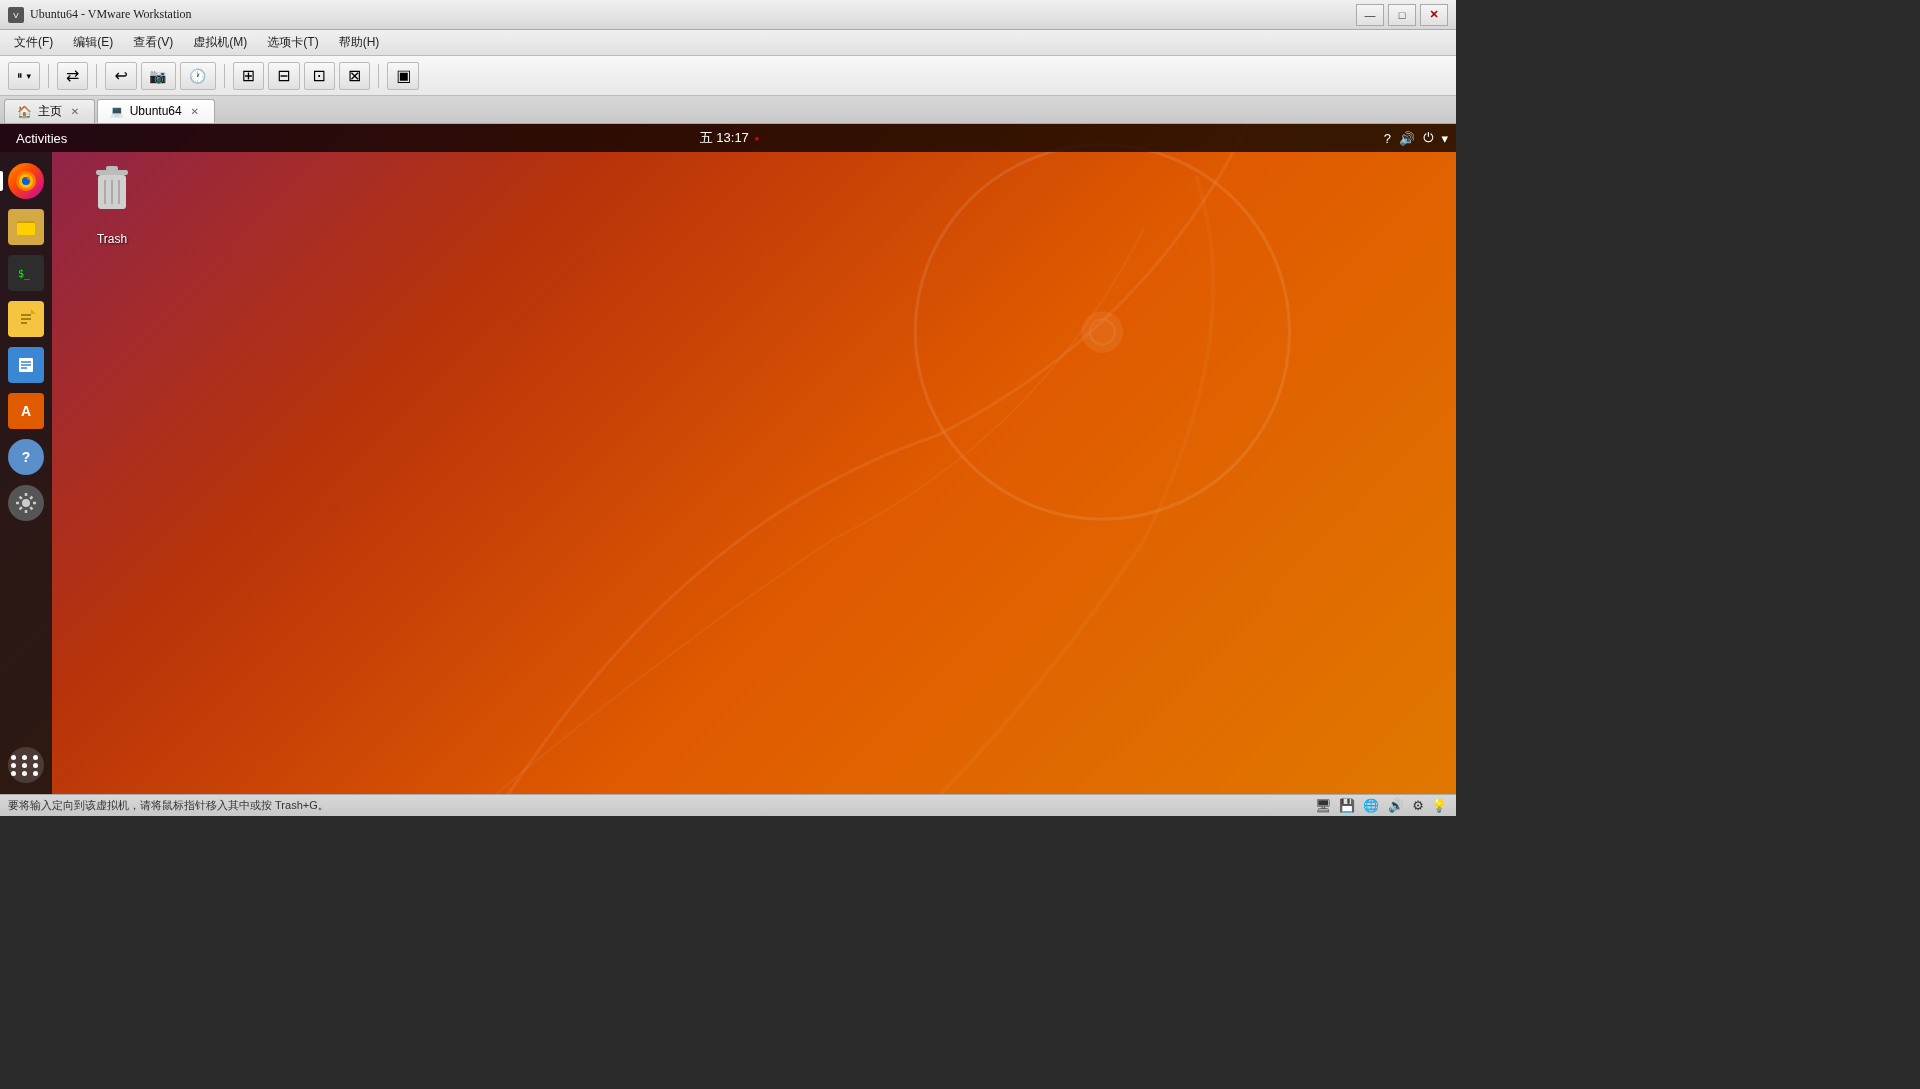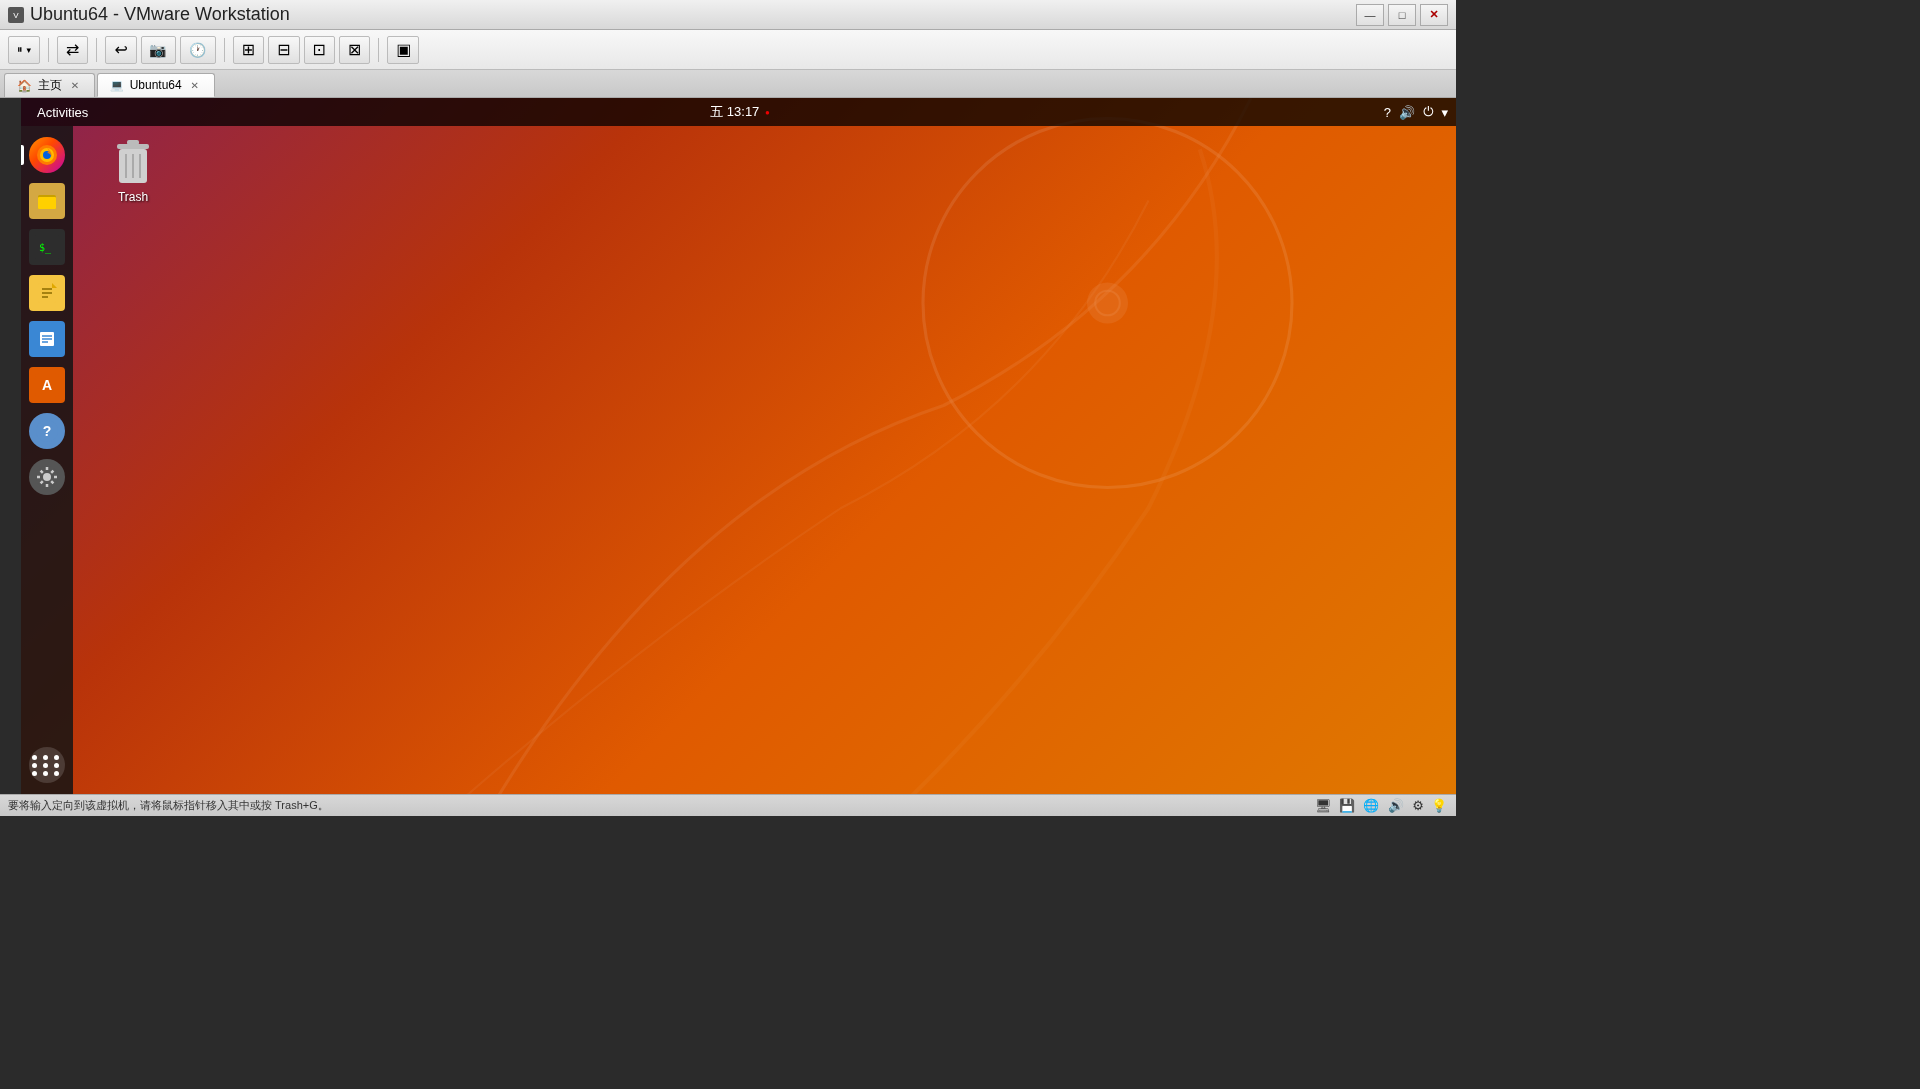--- a/index.html
+++ b/index.html
@@ -14,21 +14,21 @@
       height: 30px;
       display: flex;
       align-items: center;
       justify-content: space-between;
       padding: 0 8px;
       border-bottom: 1px solid #aaa;
       flex-shrink: 0;
     }
     .title-bar-left { display: flex; align-items: center; gap: 6px; }
     .title-bar-icon { width: 16px; height: 16px; background: #555; border-radius: 2px; display: flex; align-items: center; justify-content: center; }
-    .title-bar-text { font-size: 18px; color: #222; }
+    .title-bar-text { font-size: 12px; color: #222; font-family: Liberation Serif, serif; }
     .title-bar-controls { display: flex; gap: 4px; }
     .title-btn { width: 28px; height: 22px; border: 1px solid #aaa; background: linear-gradient(to bottom, #f5f5f5, #e0e0e0); cursor: pointer; font-size: 11px; display: flex; align-items: center; justify-content: center; color: #333; }
 
     
     .menu-bar {
       background: linear-gradient(to bottom, #f0f0f0, #e0e0e0);
       height: 26px;
       display: flex;
       align-items: center;
       padding: 0 4px;
@@ -72,21 +72,21 @@
       display: flex;
       align-items: center;
       gap: 6px;
       border-radius: 3px 3px 0 0;
       margin-right: 2px;
     }
     .tab.active { background: linear-gradient(to bottom, #ffffff, #f5f5f5); border-bottom: 1px solid #f5f5f5; }
     .tab-close { font-size: 10px; color: #666; cursor: pointer; width: 14px; height: 14px; display: flex; align-items: center; justify-content: center; border-radius: 2px; }
 
     
-    .vm-content { flex: 1; position: relative; overflow: hidden; padding-left: 21px; }
+    .vm-content { flex: 1; position: relative; overflow: hidden; }
 
     
     .ubuntu-desktop {
       width: 100%;
       height: 100%;
       background: linear-gradient(135deg, #8b2252 0%, #b8330a 30%, #e05a00 60%, #e07800 100%);
       position: relative;
       overflow: hidden;
     }
 
@@ -195,21 +195,21 @@
       border-radius: 4px;
     }
     .trash-icon-img {
       width: 48px;
       height: 48px;
       position: relative;
       display: flex;
       align-items: center;
       justify-content: center;
     }
-    .desktop-icon-label { color: #fff; font-size: 12px; text-align: center; text-shadow: 1px 1px 2px rgba(0,0,0,0.8); margin-top: 2px; }
+    .desktop-icon-label { color: #fff; font-size: 12px; text-align: center; text-shadow: 1px 1px 2px rgba(0,0,0,0.8); margin-top: 18px; }
 
     
     .wallpaper-swirl {
       position: absolute;
       inset: 0;
       pointer-events: none;
       opacity: 0.25;
     }
 
     
@@ -243,20 +243,28 @@
       </div>
       <span class="title-bar-text">Ubuntu64 - VMware Workstation</span>
     </div>
     <div class="title-bar-controls">
       <button class="title-btn">—</button>
       <button class="title-btn">□</button>
       <button class="title-btn" style="color:#a00;font-weight:bold;">✕</button>
     </div>
   </div>
 
+  <div class="menu-bar">
+    <span class="menu-item">文件(F)</span>
+    <span class="menu-item">编辑(E)</span>
+    <span class="menu-item">查看(V)</span>
+    <span class="menu-item">虚拟机(M)</span>
+    <span class="menu-item">选项卡(T)</span>
+    <span class="menu-item">帮助(H)</span>
+  </div>
 
   <div class="toolbar">
     <button class="toolbar-btn">
       <span>⏸</span>
       <span style="font-size:9px;">▾</span>
     </button>
     <div class="toolbar-sep"></div>
     <button class="toolbar-btn">
       <span style="font-size:16px;">⇄</span>
     </button>

